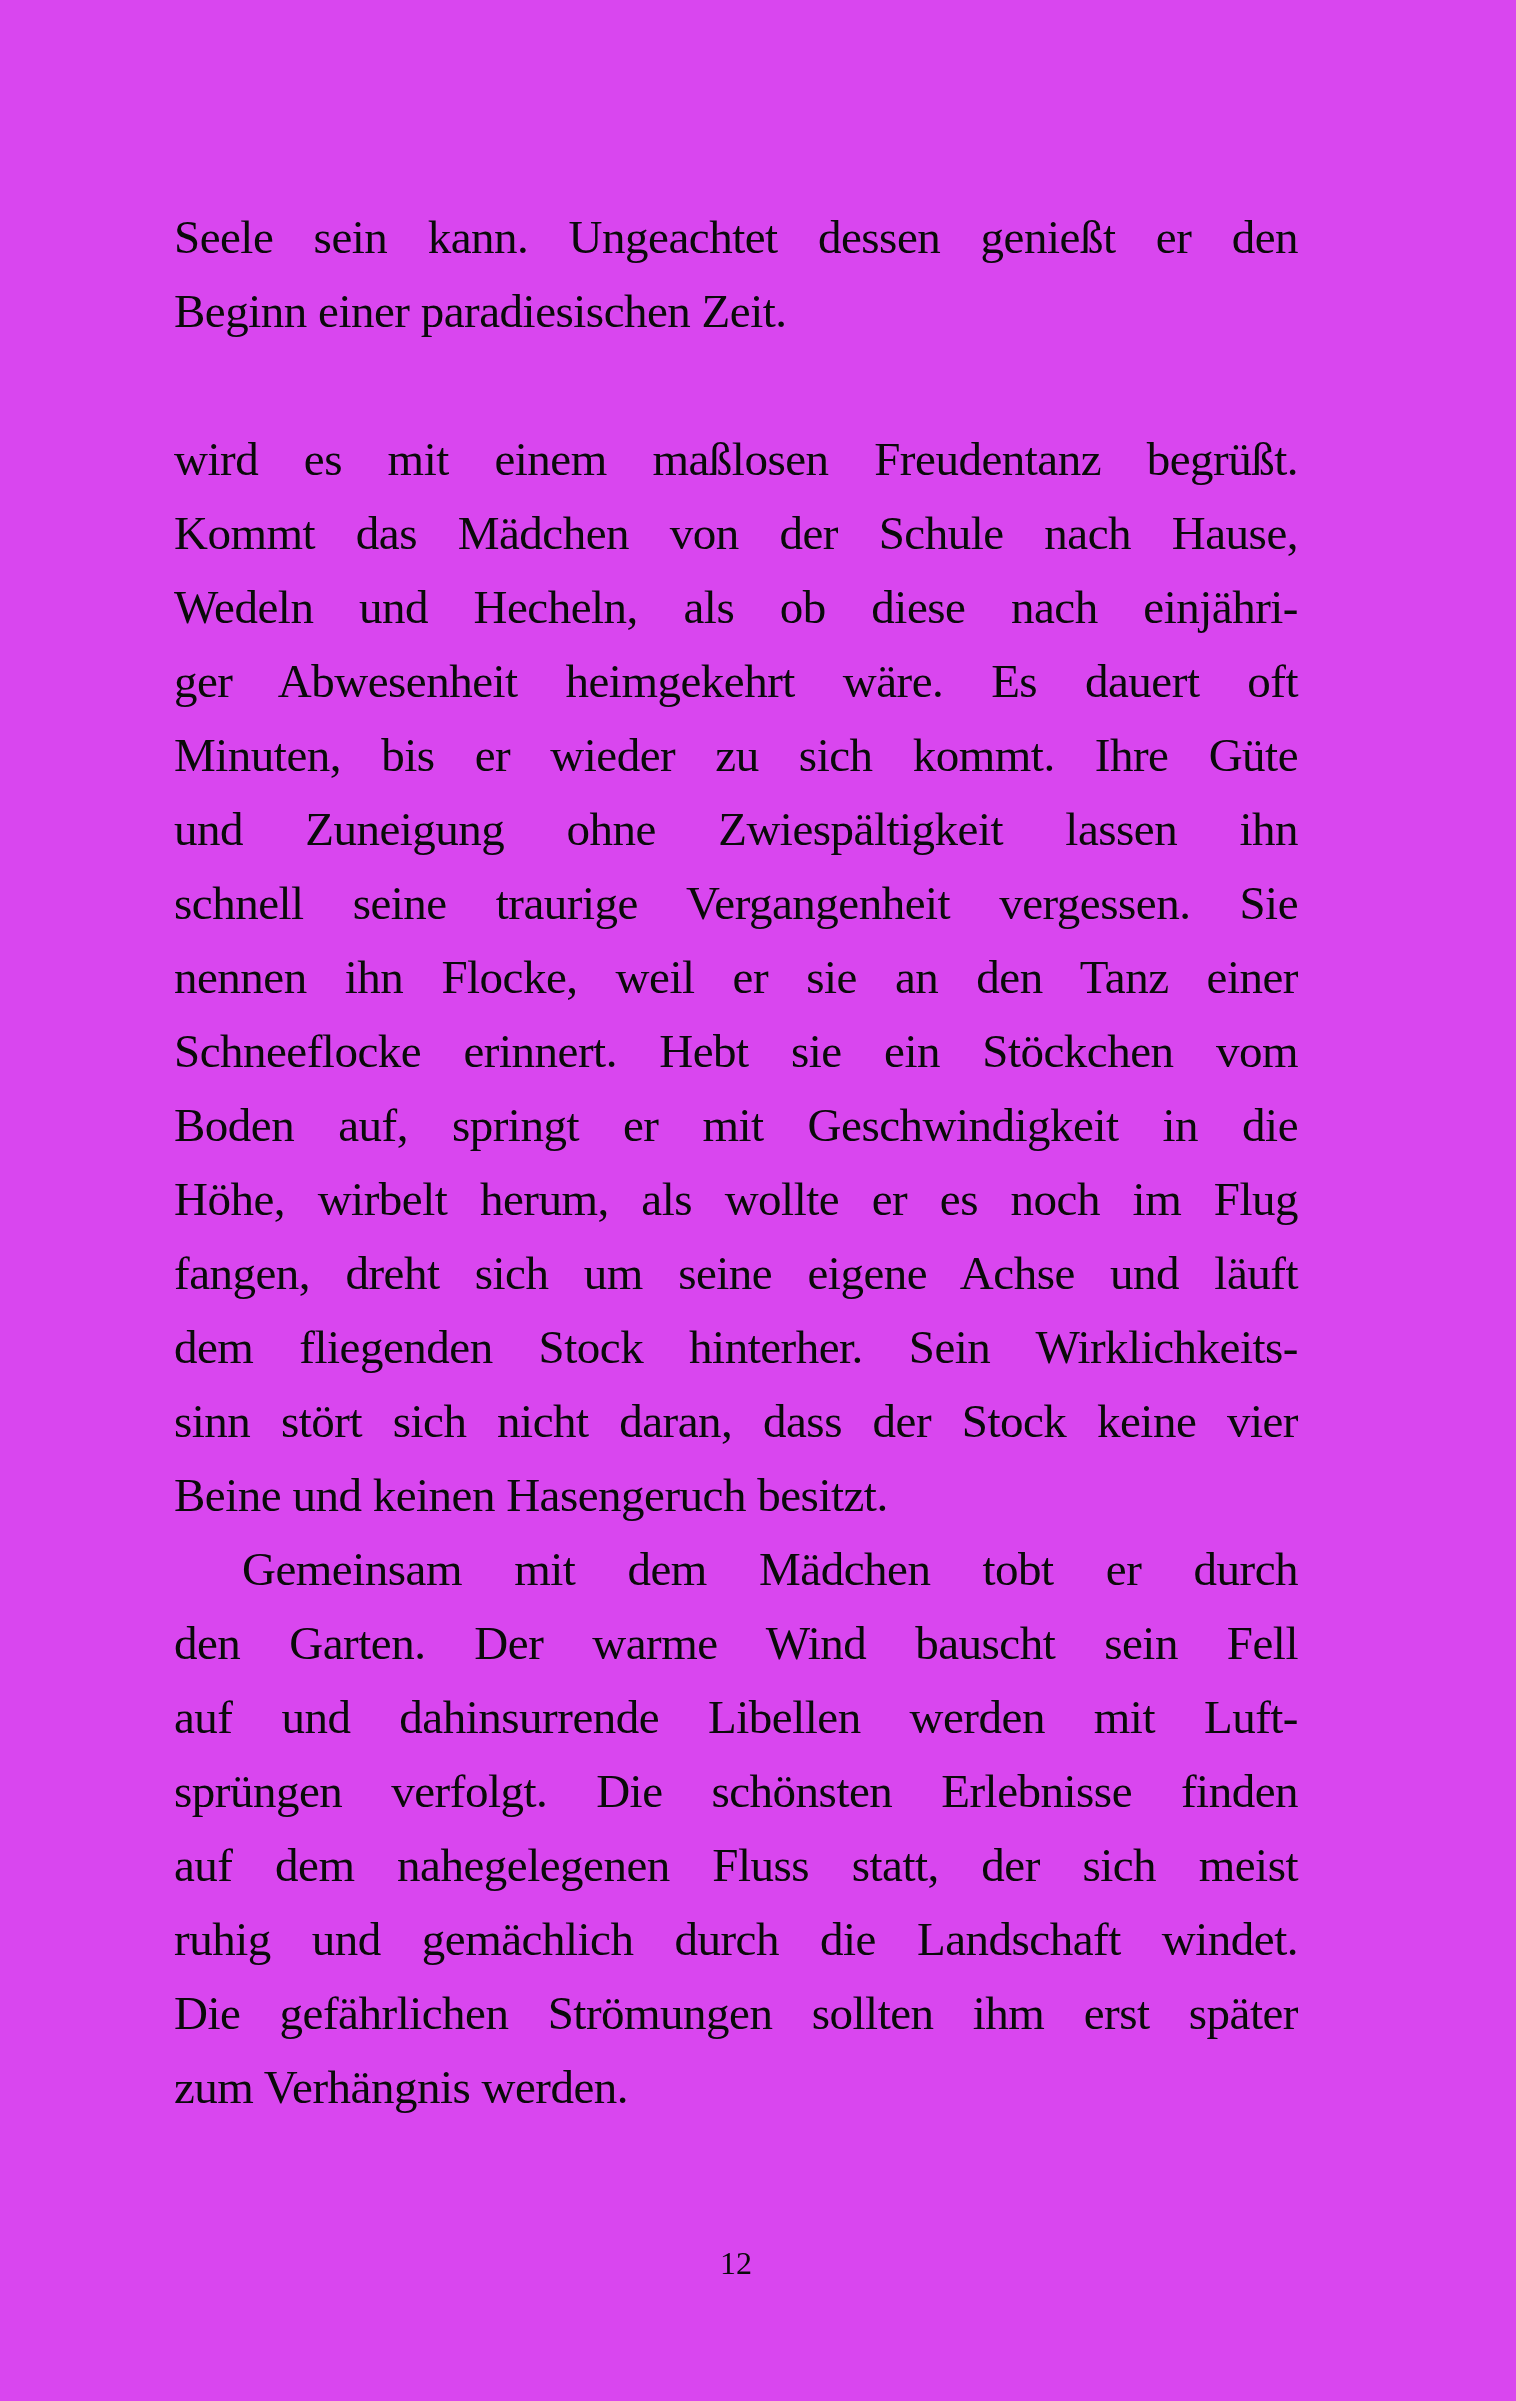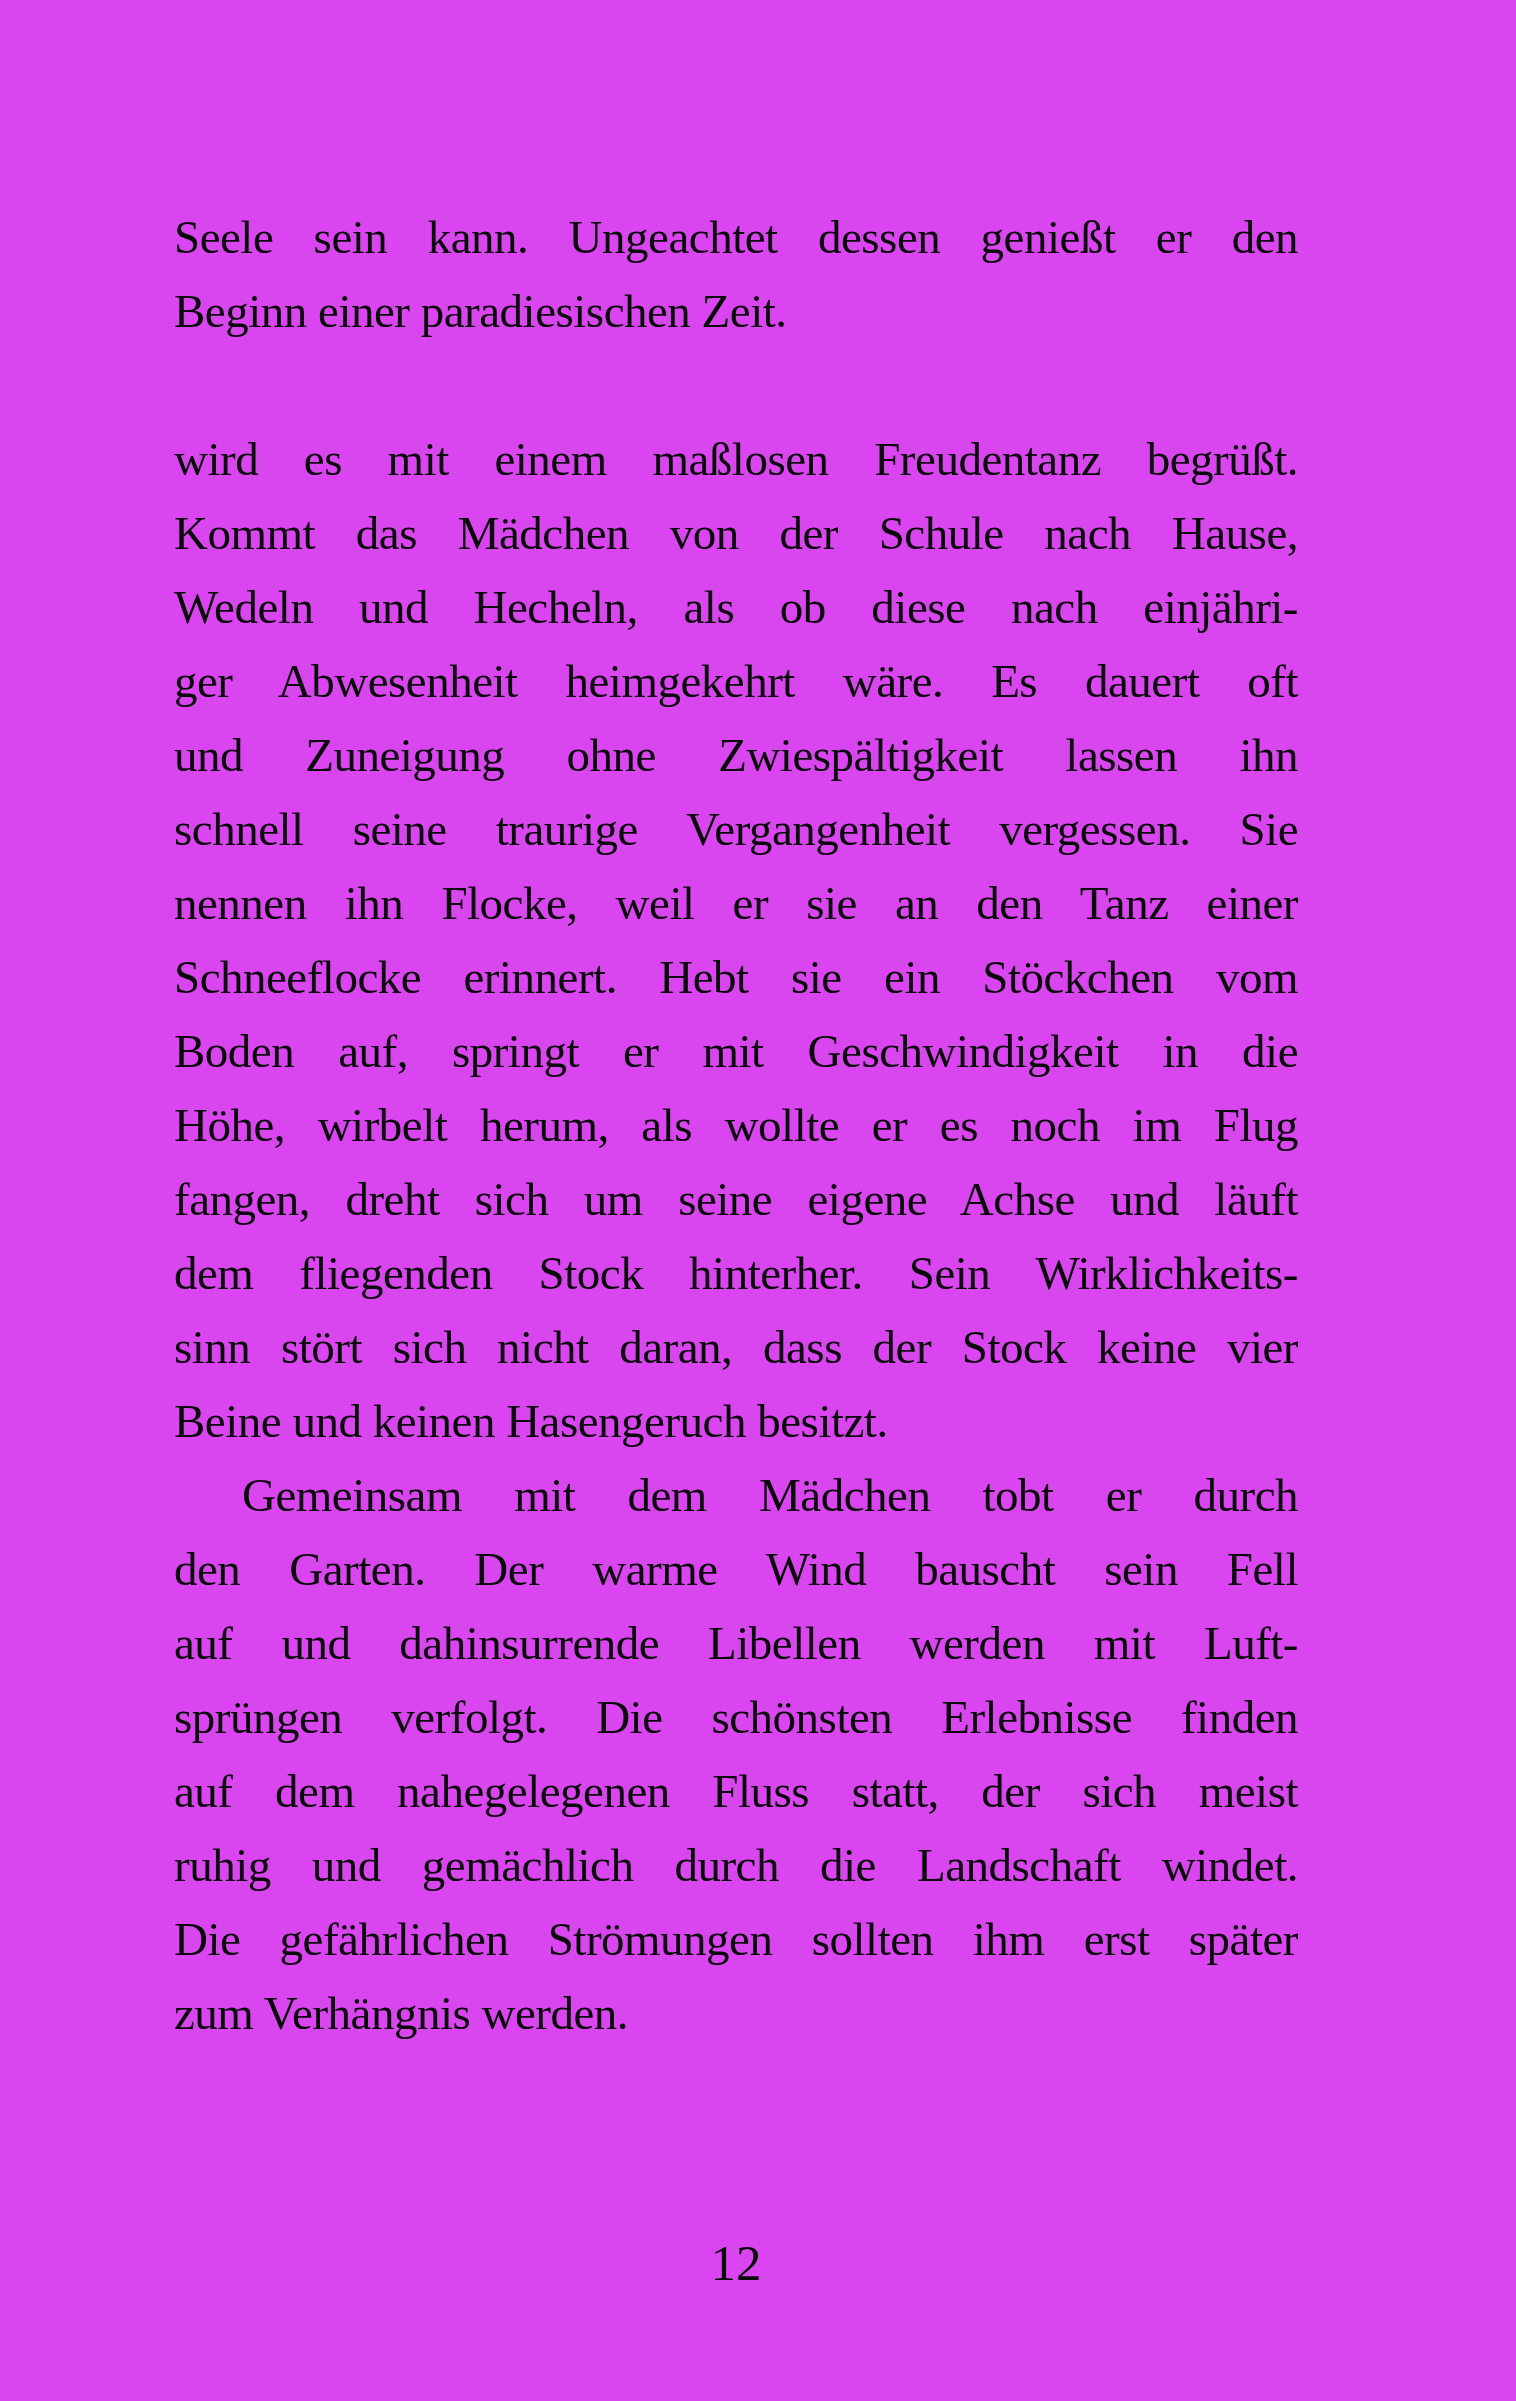--- a/index.html
+++ b/index.html
@@ -34,39 +34,40 @@
     white-space: normal;
   }
   .line.last { text-align-last: left; -moz-text-align-last: left; }
   .line.indent { text-indent: 68px; }
   .page-number {
     position: absolute;
     top: 2236px;
     left: 174px;
     width: 1124px;
     text-align: center;
-    font-size: 51px;
+    font-size: 32px;
     line-height: 54px;
     letter-spacing: 0;
   }
 </style>
 </head>
 <body style="background: rgb(255, 255, 255); color: rgb(10, 10, 10);">
 
 <div class="page">
   <div class="text-block" id="text-block">
       <div class="paragraph">
         <div class="line">Seele sein kann. Ungeachtet dessen genießt er den</div>
         <div class="line last">Beginn einer paradiesischen Zeit.</div>
       </div>
       <div class="paragraph spaced">
         <div class="line">wird es mit einem maßlosen Freudentanz begrüßt.</div>
         <div class="line">Kommt das Mädchen von der Schule nach Hause,</div>
         <div class="line">Wedeln und Hecheln, als ob diese nach einjähri-</div>
         <div class="line">ger Abwesenheit heimgekehrt wäre. Es dauert oft</div>
+        <div class="line">Minuten, bis er wieder zu sich kommt. Ihre Güte</div>
         <div class="line">und Zuneigung ohne Zwiespältigkeit lassen ihn</div>
         <div class="line">schnell seine traurige Vergangenheit vergessen. Sie</div>
         <div class="line">nennen ihn Flocke, weil er sie an den Tanz einer</div>
         <div class="line">Schneeflocke erinnert. Hebt sie ein Stöckchen vom</div>
         <div class="line">Boden auf, springt er mit Geschwindigkeit in die</div>
         <div class="line">Höhe, wirbelt herum, als wollte er es noch im Flug</div>
         <div class="line">fangen, dreht sich um seine eigene Achse und läuft</div>
         <div class="line">dem fliegenden Stock hinterher. Sein Wirklichkeits-</div>
         <div class="line">sinn stört sich nicht daran, dass der Stock keine vier</div>
         <div class="line last">Beine und keinen Hasengeruch besitzt.</div>

